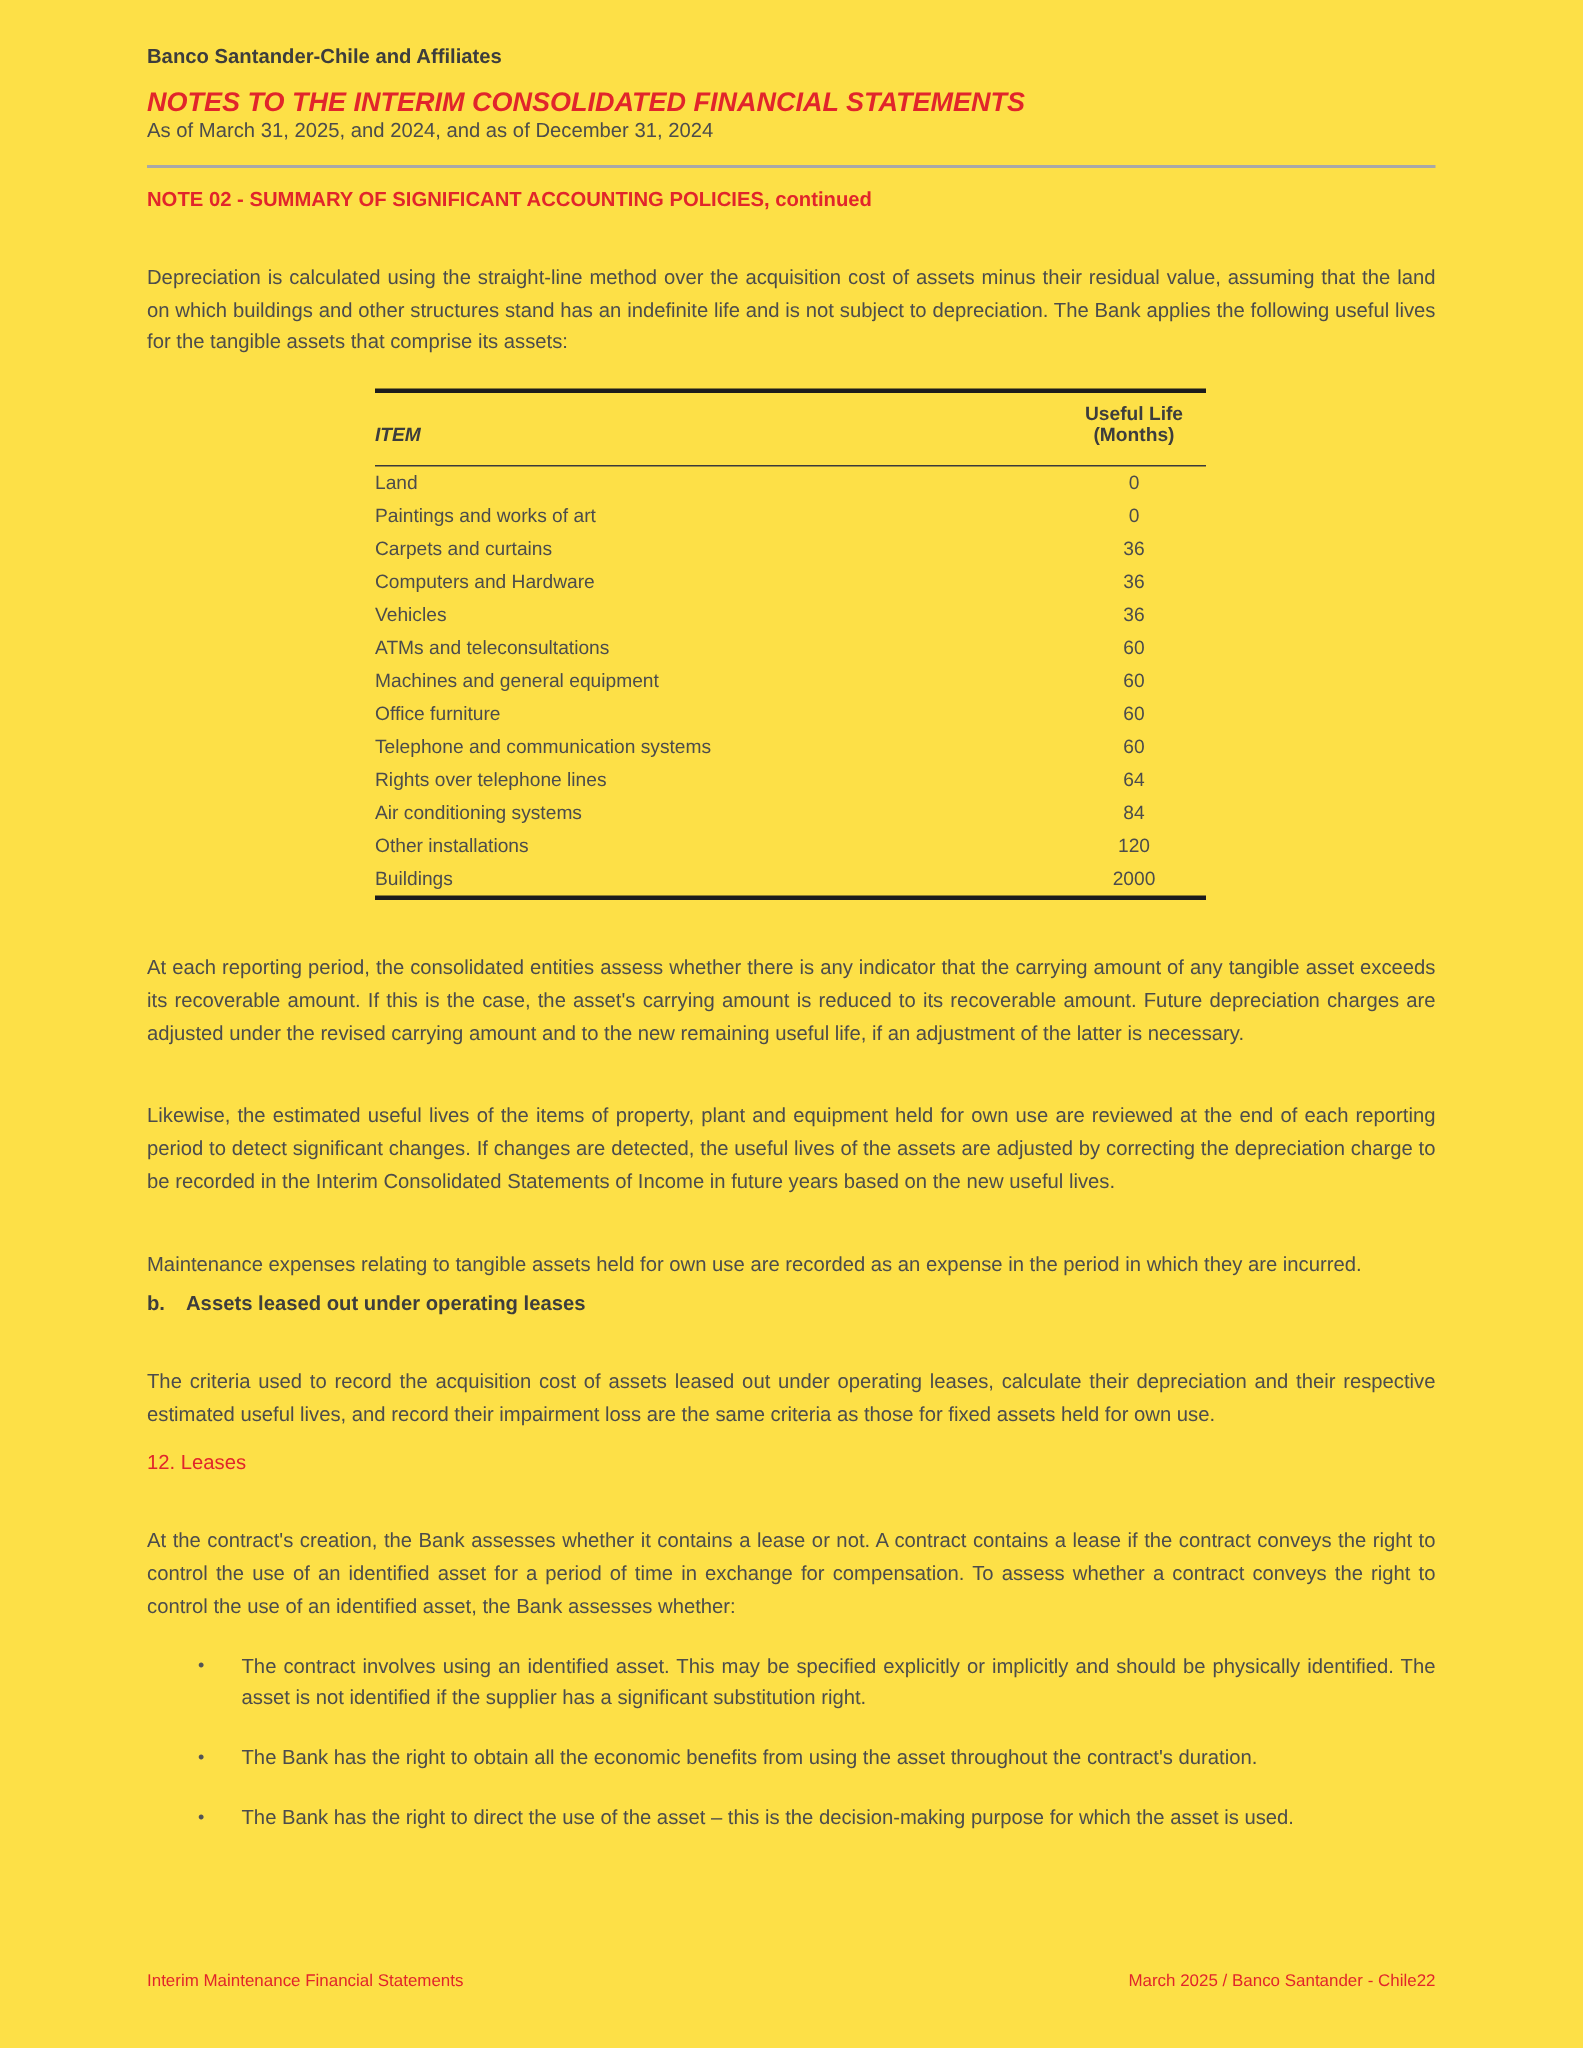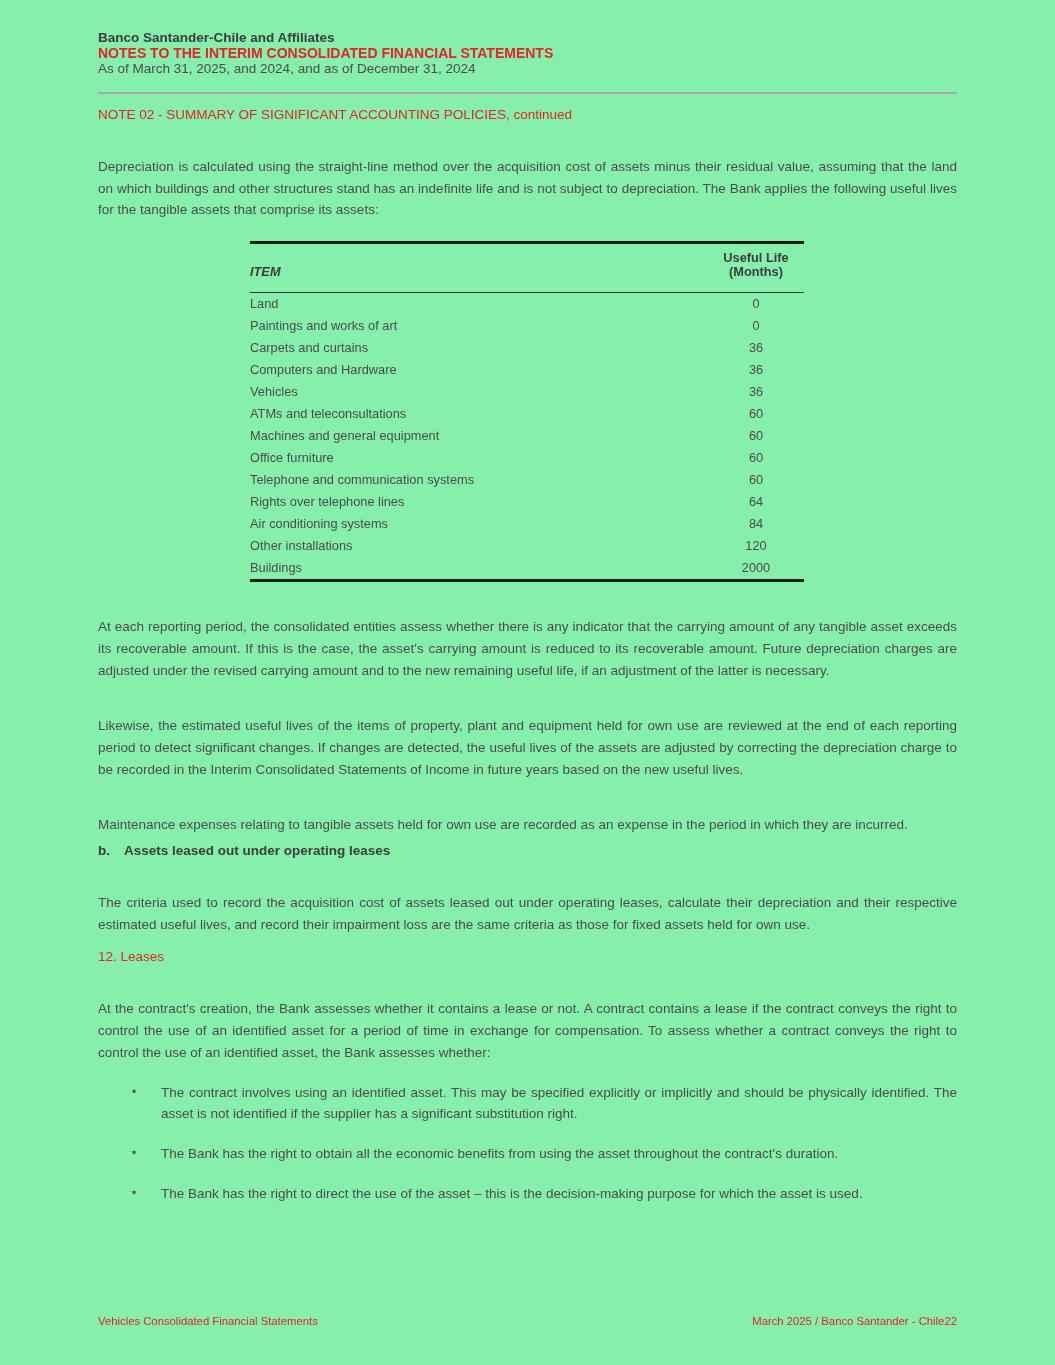--- a/index.html
+++ b/index.html
@@ -1,49 +1,51 @@
 <!DOCTYPE html>
 <html><head>
 <meta charset="utf-8">
 <style>
   * { margin:0; padding:0; box-sizing:border-box; }
   html,body { background:#ffffff; }
   .page {
     position:relative;
     width:1055px;
     height:1365px;
-    background:#86efac;
+    background:#fde047;
     font-family:"Liberation Sans","DejaVu Sans",sans-serif;
     color:#4c4c4c;
     padding:28px 98px 0 98px;
     overflow:hidden;
   }
   .company {
     font-size:13.5px;
     font-weight:bold;
     color:#3d3d3d;
     margin-top:2px;
   }
   .red { color:#e1252b; }
   .doc-title {
-    font-size:14px;
-    font-weight:bold;
+    font-size:18px;
+    font-weight:bold;
+    margin-top:13px;
+    font-style:italic;
   }
   .doc-date {
     font-size:13.5px;
     color:#4c4c4c;
   }
   .header-divider {
     border:none;
     border-top:2px solid #a8a8a8;
     margin-top:16px;
   }
   .note-title {
     font-size:13.5px;
-    font-weight:normal;
+    font-weight:bold;
     margin-top:13px;
   }
   p.body-text {
     font-size:13.5px;
     line-height:21.7px;
     text-align:justify;
     margin-top:34px;
   }
   
   table.useful-life {
@@ -211,20 +213,20 @@
 
   <p class="body-text">At the contract's creation, the Bank assesses whether it contains a lease or not. A contract contains a lease if the contract conveys the right to control the use of an identified asset for a period of time in exchange for compensation. To assess whether a contract conveys the right to control the use of an identified asset, the Bank assesses whether:</p>
 
   <ul class="criteria">
       <li><span class="bullet">•</span><span>The contract involves using an identified asset. This may be specified explicitly or implicitly and should be physically identified.  The asset is not identified if the supplier has a significant substitution right.</span></li>
       <li><span class="bullet">•</span><span>The Bank has the right to obtain all the economic benefits from using the asset throughout the contract's duration.</span></li>
       <li><span class="bullet">•</span><span>The Bank has the right to direct the use of the asset – this is the decision-making purpose for which the asset is used.</span></li>
     </ul>
 
   <div class="footer red">
-    <span>Vehicles Consolidated Financial Statements</span>
+    <span>Interim Maintenance Financial Statements</span>
     <span class="footer-right">
       <span>March 2025 / Banco Santander - Chile</span>
       <span>22</span>
     </span>
   </div>
 
 </div>
 
 </body></html>

